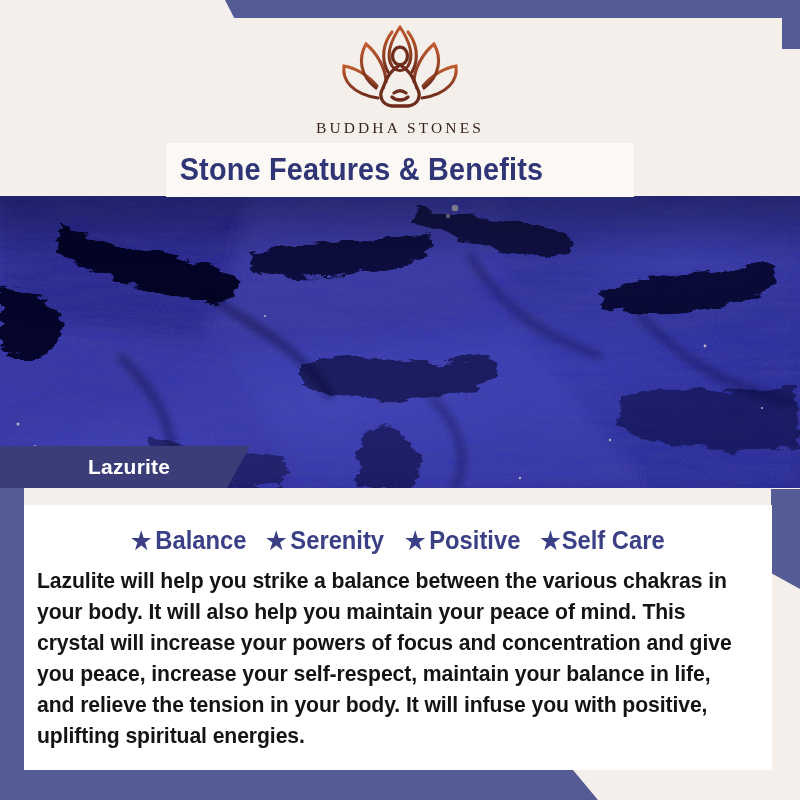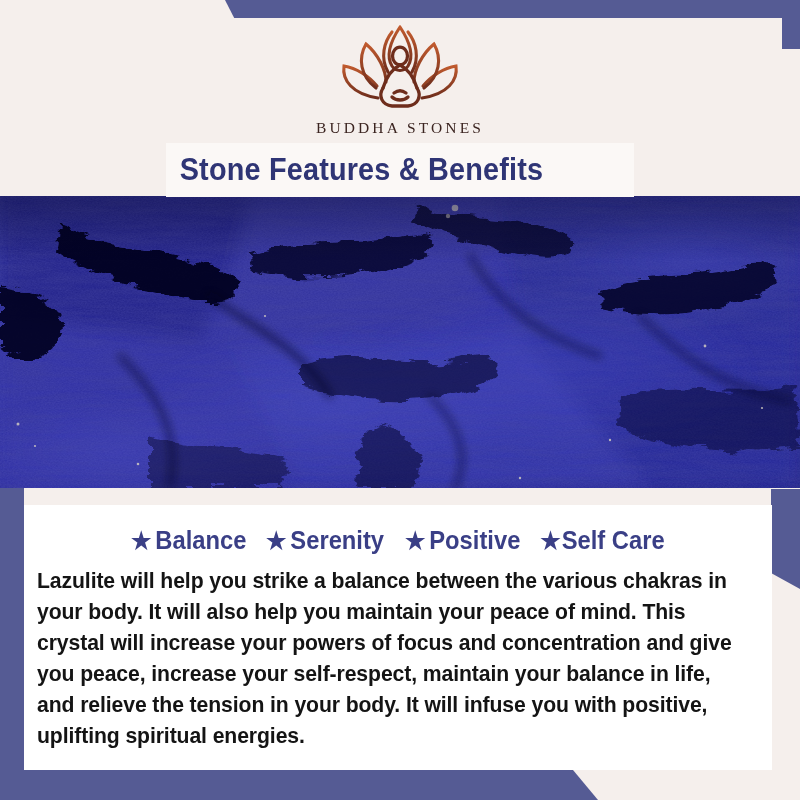--- a/index.html
+++ b/index.html
@@ -295,20 +295,23 @@
 
       <rect width="800" height="292" fill="none"></rect>
       <linearGradient id="vigT" x1="0" y1="0" x2="0" y2="1">
         <stop offset="0%" stop-color="#06061c" stop-opacity=".35"></stop>
         <stop offset="22%" stop-color="#06061c" stop-opacity="0"></stop>
       </linearGradient>
       <rect width="800" height="292" fill="url(#vigT)"></rect>
     </svg>
   </div>
 
+  <div class="name-banner">
+    <span class="name-text">Lazurite</span>
+  </div>
 
   <div class="strip-left"></div>
   <div class="strip-right"></div>
   <div class="bottom-band"></div>
 
   <div class="card">
 
     <div class="keywords">
       <span class="kw">
         <span class="star">★</span>

